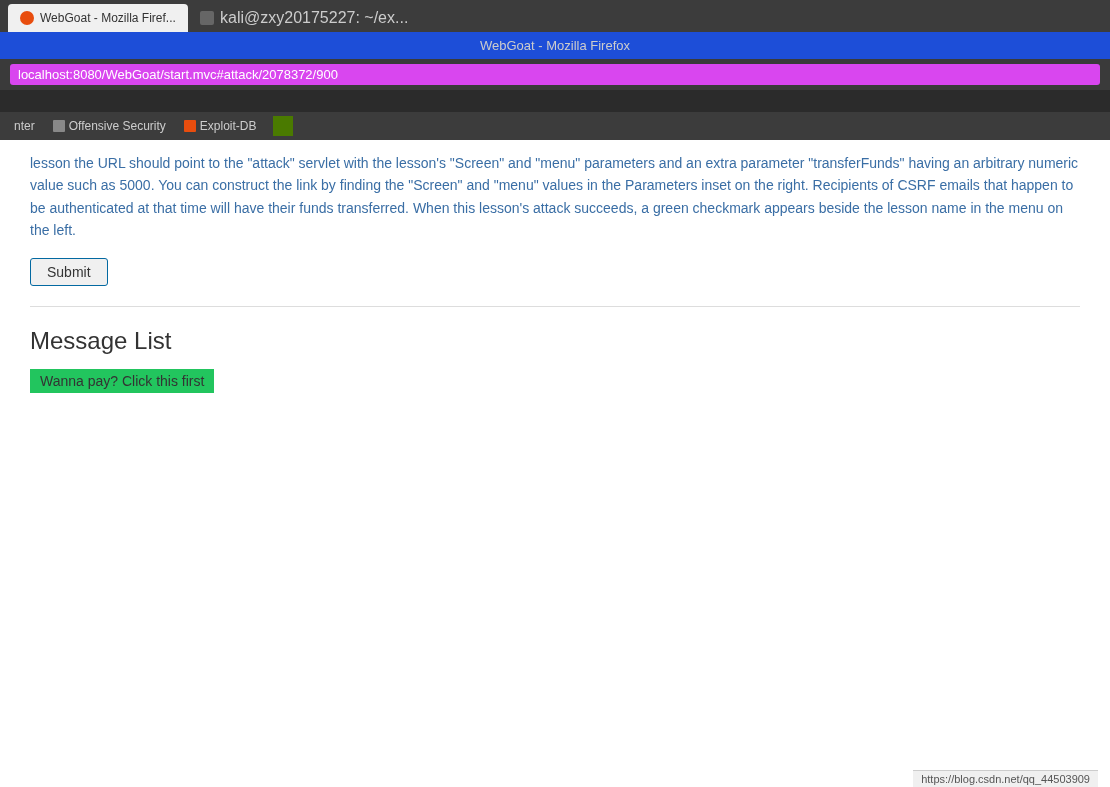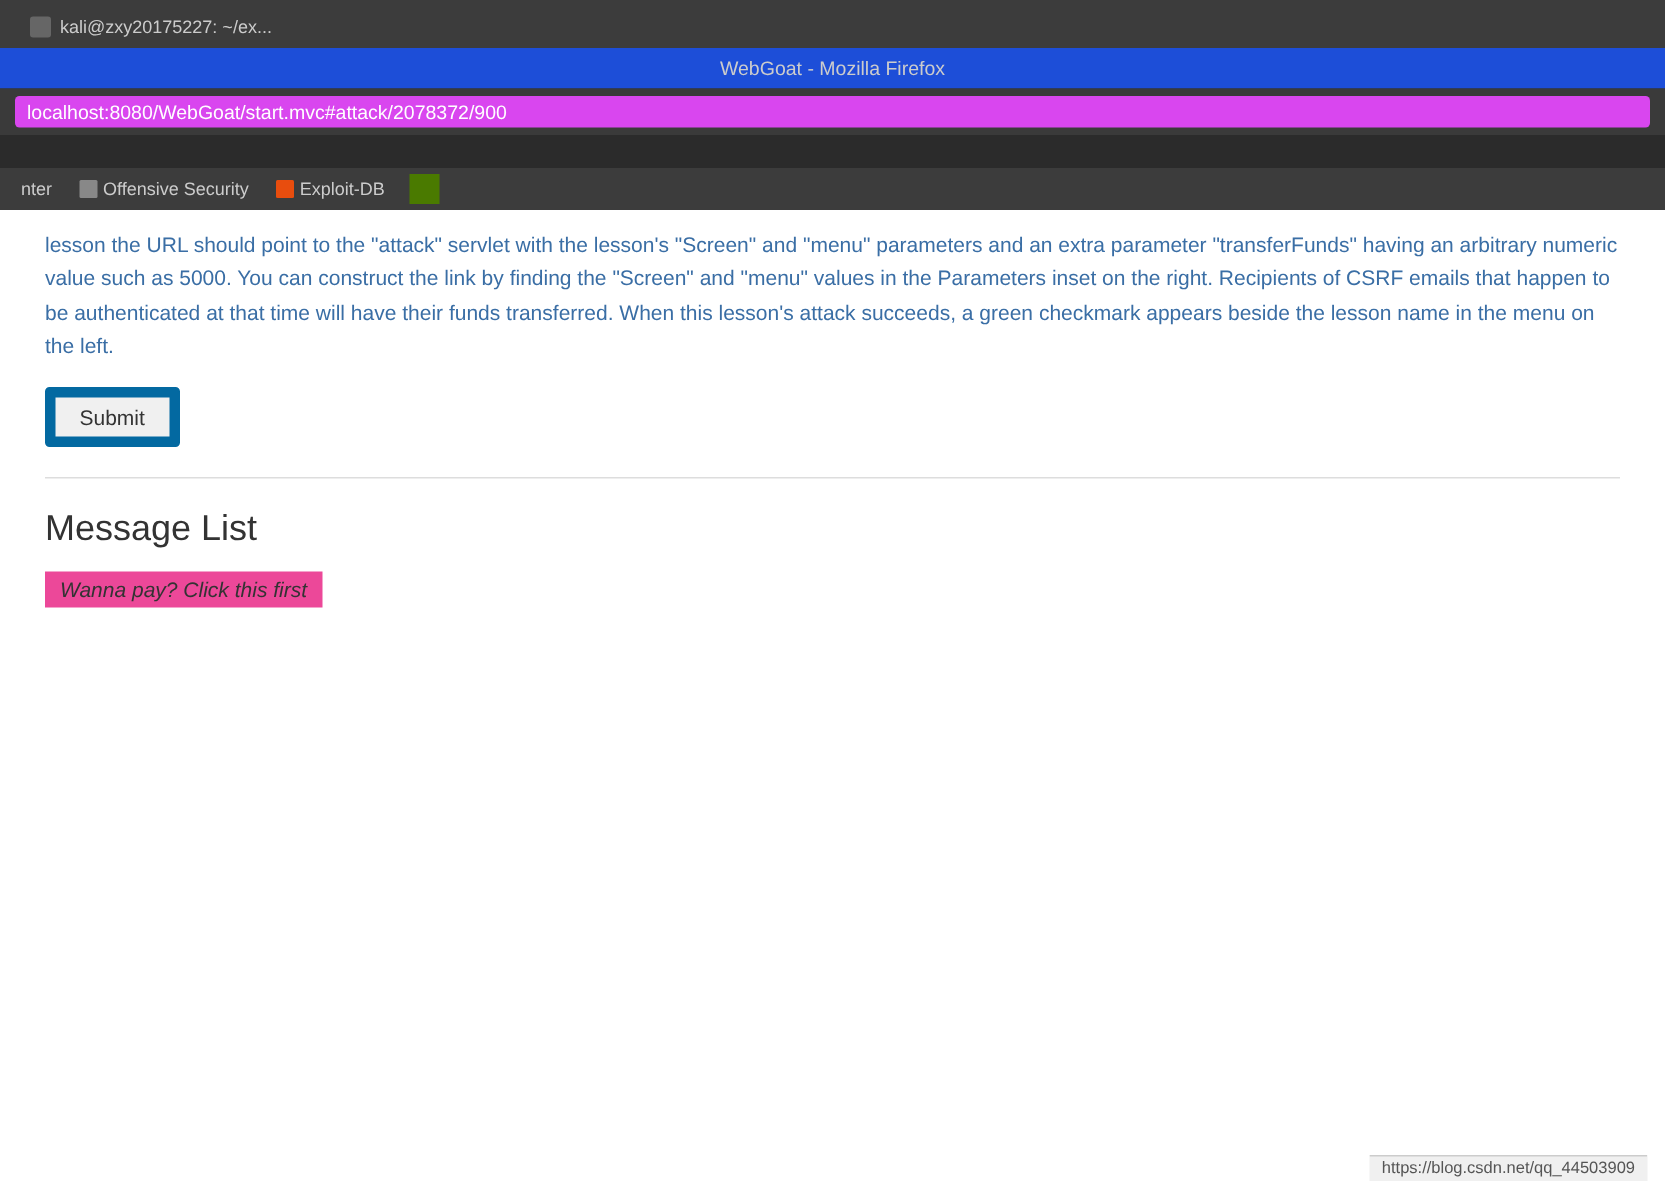--- a/index.html
+++ b/index.html
@@ -34,21 +34,21 @@
       height: 14px;
       background: #e84d0e;
       border-radius: 50%;
       display: inline-block;
       flex-shrink: 0;
     }
     .terminal-tab {
       background: transparent;
       color: #ccc;
       padding: 4px 12px;
-      font-size: 12px;
+      font-size: 16px;
       display: flex;
       align-items: center;
       gap: 6px;
       height: 28px;
     }
     .terminal-icon {
       width: 14px;
       height: 14px;
       background: #666;
       border-radius: 2px;
@@ -156,65 +156,68 @@
       background: #fff;
       padding: 4px 6px;
       font-size: 14px;
       width: 750px;
       height: 290px;
       resize: both;
       outline: none;
     }
     .submit-btn {
       background: #f0f0f0;
-      border: 7px solid #0369a1;
+      border: 1px solid #0369a1;
       padding: 5px 16px;
       font-size: 14px;
       color: #333;
       cursor: pointer;
       border-radius: 3px;
     }
     .divider {
       border: none;
       border-top: 1px solid #ddd;
       margin: 20px 0;
     }
     .message-list-title {
       font-size: 24px;
       color: #333;
       font-weight: normal;
       margin-bottom: 14px;
     }
     .wanna-pay-link {
       display: inline-block;
-      background: #ec4899;
+      background: #22c55e;
       color: #333;
       font-size: 14px;
       padding: 4px 10px;
       text-decoration: none;
       cursor: pointer;
-      font-style: italic;
     }
     .status-bar {
       position: fixed;
       bottom: 0;
       right: 12px;
       background: #f0f0f0;
       border-top: 1px solid #ccc;
       font-size: 11px;
       color: #555;
       padding: 2px 8px;
     }
   </style>
 </head>
 <body>
 
 <div class="browser-chrome">
 
   <div class="browser-tab-bar">
+    <div class="browser-tab">
+      <span class="tab-favicon"></span>
+      <span>WebGoat - Mozilla Firef...</span>
+    </div>
     <div class="terminal-tab">
       <span class="terminal-icon"></span>
       <span>kali@zxy20175227: ~/ex...</span>
     </div>
   </div>
 
   <div class="browser-title-bar">
     <span>WebGoat - Mozilla Firefox</span>
   </div>
 

